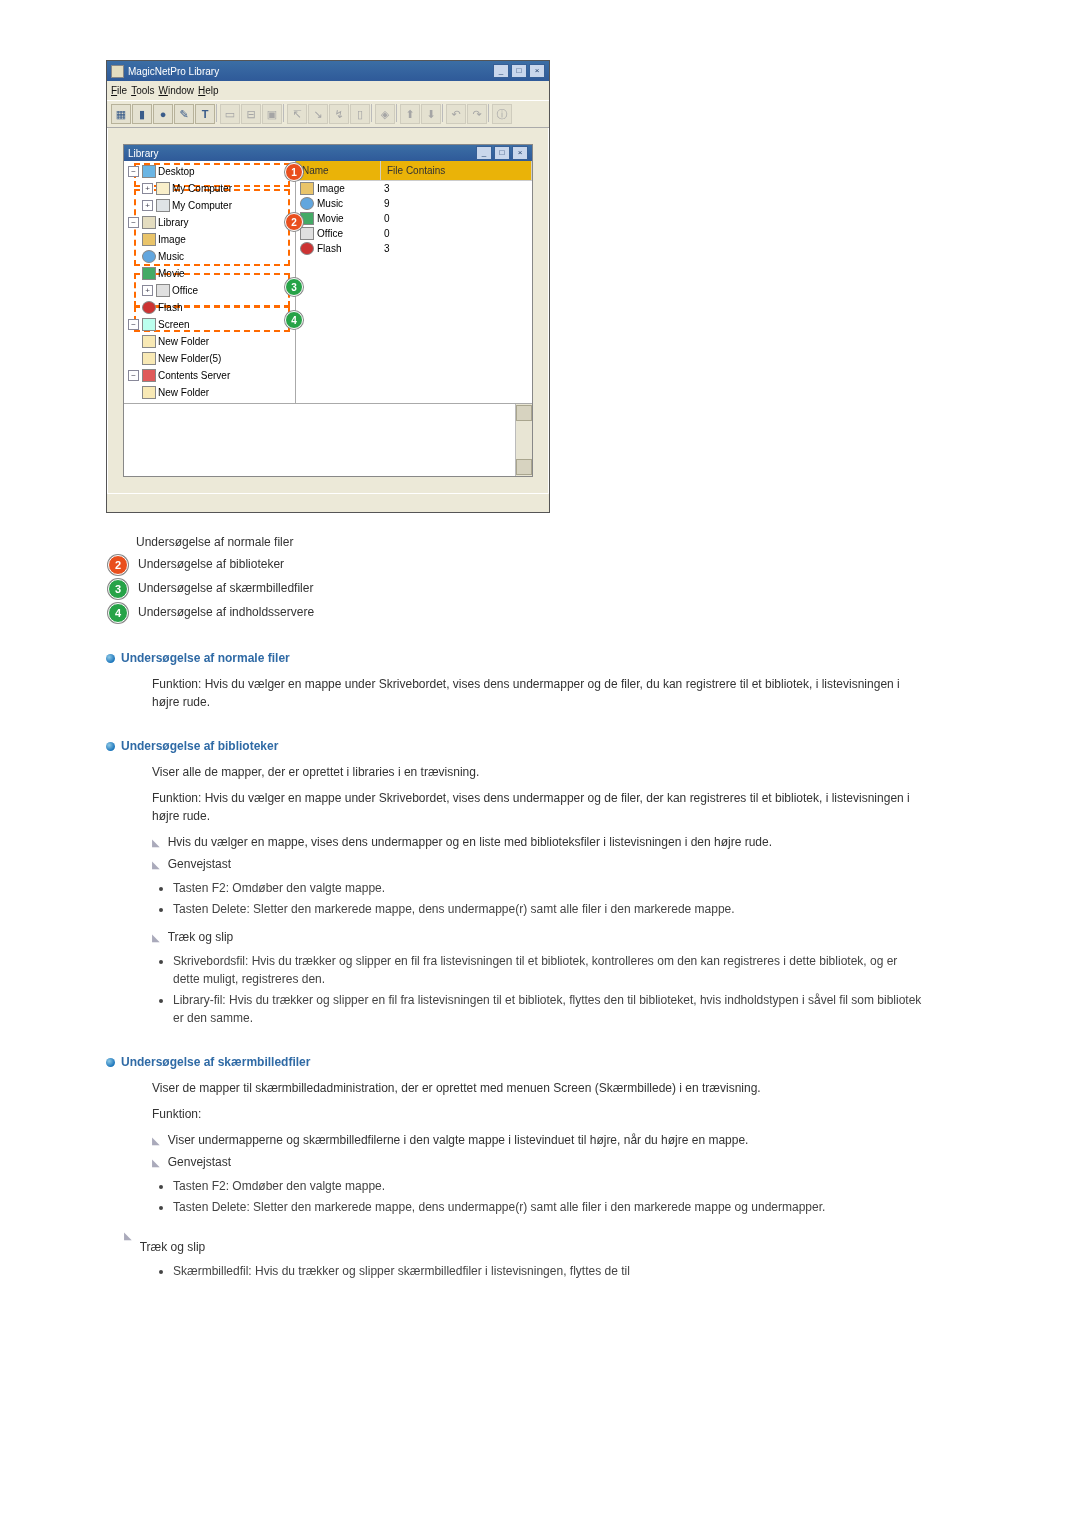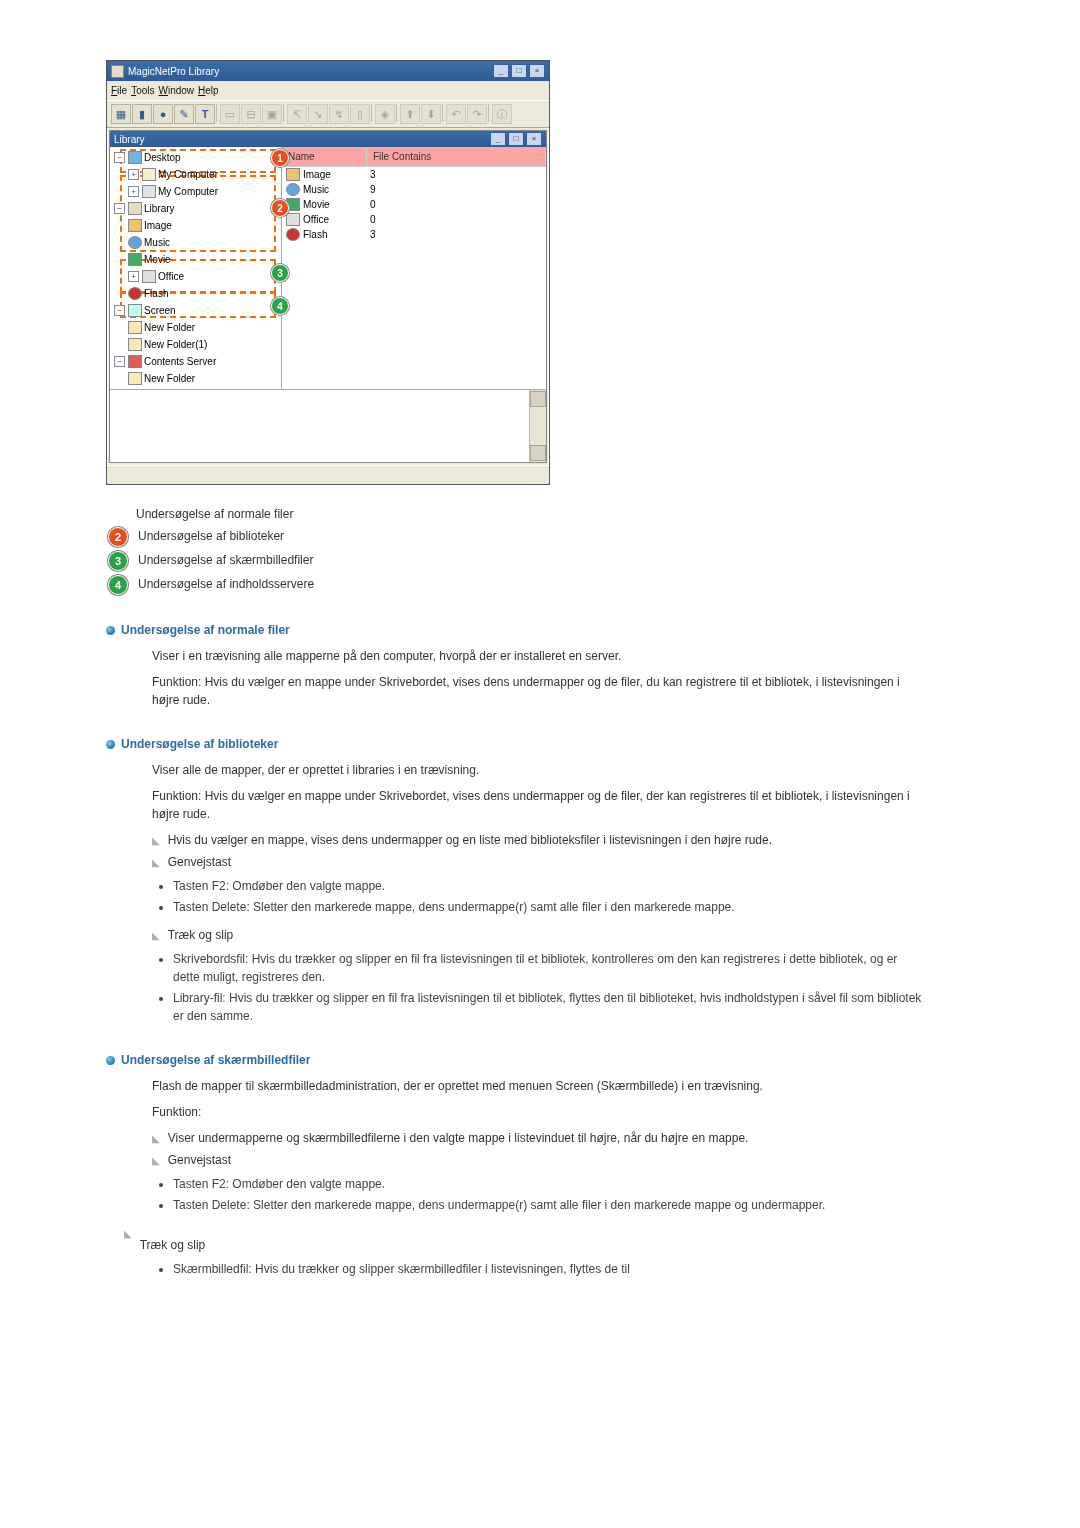--- a/index.html
+++ b/index.html
@@ -29,21 +29,21 @@
   .titlebar .left { display: flex; align-items: center; gap: 4px; }
   .win-btns { display: flex; gap: 2px; }
   .win-btn { width: 14px; height: 12px; background: #c9d7ec; border: 1px solid #365f96; color:#1a3a66; display:flex;align-items:center;justify-content:center;font-size:8px;line-height:1;}
   .menubar { background:#ece9d8; padding:2px 4px; display:flex; gap:4px; font-size:10px; color:#111;}
   .menubar span u{text-decoration:underline;}
   .toolbar { background:#ece9d8; padding:3px 4px; display:flex; gap:1px; border-top:1px solid #fff; border-bottom:1px solid #aaa;}
   .tb { width:18px; height:18px; background:#e4e1d0; border:1px solid #b7b29a; display:flex;align-items:center;justify-content:center;color:#3a5c8a;font-size:11px;}
   .tb.dis{color:#a5a5a5;border-color:#cfccbd;}
   .tb.sep{width:2px;border:none;background:transparent;border-left:1px solid #bbb;}
 
-  .inner-window{border:1px solid #888;margin:2px;background:#fff;}
+  .inner-window{border:1px solid #888;margin:16px;background:#fff;}
   .inner-title{display:flex;justify-content:space-between;align-items:center;background:linear-gradient(#3b6ea5,#2f5a99);color:#fff;padding:1px 4px;height:14px;font-size:10px;}
   .panes{display:flex;}
   .left-pane{width:165px;background:#fff;border-right:1px solid #aaa;min-height:215px;padding:2px 2px 2px 4px;}
   .right-pane{flex:1;background:#fff;min-height:215px;}
 
   .tree{list-style:none;padding:0;margin:0;}
   .tree ul{list-style:none;padding-left:14px;margin:0;}
   .tree li{white-space:nowrap;color:#000;padding:1px 0;display:flex;align-items:center;gap:2px;position:relative;}
   .exp{width:9px;height:9px;border:1px solid #889;display:inline-flex;align-items:center;justify-content:center;font-size:8px;line-height:1;color:#445;background:#fff;margin-right:1px;}
   .ic{width:12px;height:11px;display:inline-block;border:1px solid #888;background:#f8f4d9;}
@@ -64,21 +64,21 @@
   .hb2{left:6px;top:26px;width:152px;height:73px;}
   .hb3{left:6px;top:110px;width:152px;height:30px;}
   .hb4{left:6px;top:143px;width:152px;height:22px;}
   .badge{position:absolute;width:16px;height:16px;border-radius:50%;display:flex;align-items:center;justify-content:center;font-size:10px;font-weight:bold;color:#fff;border:1px solid #fff;box-shadow:0 0 0 1px #888;}
   .b1{background:#e94f1d;right:-10px;top:0;}
   .b2{background:#e94f1d;right:-10px;top:50px;}
   .b3{background:#27a348;right:-10px;top:115px;}
   .b4{background:#27a348;right:-10px;top:148px;}
   .treewrap{position:relative;}
 
-  .rp-head{display:flex;border-bottom:1px solid #ccc;background:#fca5a5;font-size:10px;}
+  .rp-head{display:flex;border-bottom:1px solid #ccc;background:#eab308;font-size:10px;}
   .rp-col{padding:2px 6px;border-right:1px solid #d3d0c1;color:#333;}
   .rp-col.c1{width:72px;} .rp-col.c2{flex:1;}
   .rp-row{display:flex;font-size:10px;color:#000;}
   .rp-row .c1{width:84px;display:flex;align-items:center;gap:3px;padding:0 0 0 4px;}
   .rp-row .c2{flex:1;}
 
   .bottom-pane{height:72px;border-top:1px solid #aaa;background:#fff;position:relative;margin-top:0px;}
   .scroll-stub{position:absolute;right:0;top:0;width:16px;height:100%;background:#e8e5d4;border-left:1px solid #bbb;}
   .scroll-thumb{width:14px;height:14px;background:#d7d3c0;border:1px solid #a9a58e;margin:1px auto;}
   .scroll-bot{position:absolute;bottom:0;}
@@ -227,21 +227,21 @@
                 <span class="ic scr"></span>
                 <span>Screen</span>
               </li>
             <ul>
               <li>
                   <span class="ic fol"></span>
                   <span>New Folder</span>
                 </li>
               <li>
                   <span class="ic fol"></span>
-                  <span>New Folder(1)</span>
+                  <span>New Folder(5)</span>
                 </li>
             </ul>
             <li>
                 <span class="exp">−</span>
                 <span class="ic srv"></span>
                 <span>Contents Server</span>
               </li>
             <ul>
               <li>
                   <span class="ic fol"></span>
@@ -322,21 +322,20 @@
   </div>
 </div>
 
 <div class="article">
 
   <div class="sec-h">
     <span class="dot"></span>
     <h3>Undersøgelse af normale filer</h3>
   </div>
   <div class="body">
-    <p>Viser i en trævisning alle mapperne på den computer, hvorpå der er installeret en server.</p>
     <p>Funktion: Hvis du vælger en mappe under Skrivebordet, vises dens undermapper og de filer, du kan registrere til et bibliotek, i listevisningen i højre rude.</p>
   </div>
 
   <div class="sec-h">
     <span class="dot"></span>
     <h3>Undersøgelse af biblioteker</h3>
   </div>
   <div class="body">
     <p>Viser alle de mapper, der er oprettet i libraries i en trævisning.</p>
     <p>Funktion: Hvis du vælger en mappe under Skrivebordet, vises dens undermapper og de filer, der kan registreres til et bibliotek, i listevisningen i højre rude.</p>
@@ -364,21 +363,21 @@
       <li>Skrivebordsfil: Hvis du trækker og slipper en fil fra listevisningen til et bibliotek, kontrolleres om den kan registreres i dette bibliotek, og er dette muligt, registreres den.</li>
       <li>Library-fil: Hvis du trækker og slipper en fil fra listevisningen til et bibliotek, flyttes den til biblioteket, hvis indholdstypen i såvel fil som bibliotek er den samme.</li>
     </ul>
   </div>
 
   <div class="sec-h">
     <span class="dot"></span>
     <h3>Undersøgelse af skærmbilledfiler</h3>
   </div>
   <div class="body">
-    <p>Flash de mapper til skærmbilledadministration, der er oprettet med menuen Screen (Skærmbillede) i en trævisning.</p>
+    <p>Viser de mapper til skærmbilledadministration, der er oprettet med menuen Screen (Skærmbillede) i en trævisning.</p>
     <p>Funktion:</p>
     <ul class="sub-list">
       <li>
           <span class="arrw">◣</span>
           <span class="txt">Viser undermapperne og skærmbilledfilerne i den valgte mappe i listevinduet til højre, når du højre en mappe.</span>
         </li>
       <li>
           <span class="arrw">◣</span>
           <span class="txt">Genvejstast</span>
         </li>

